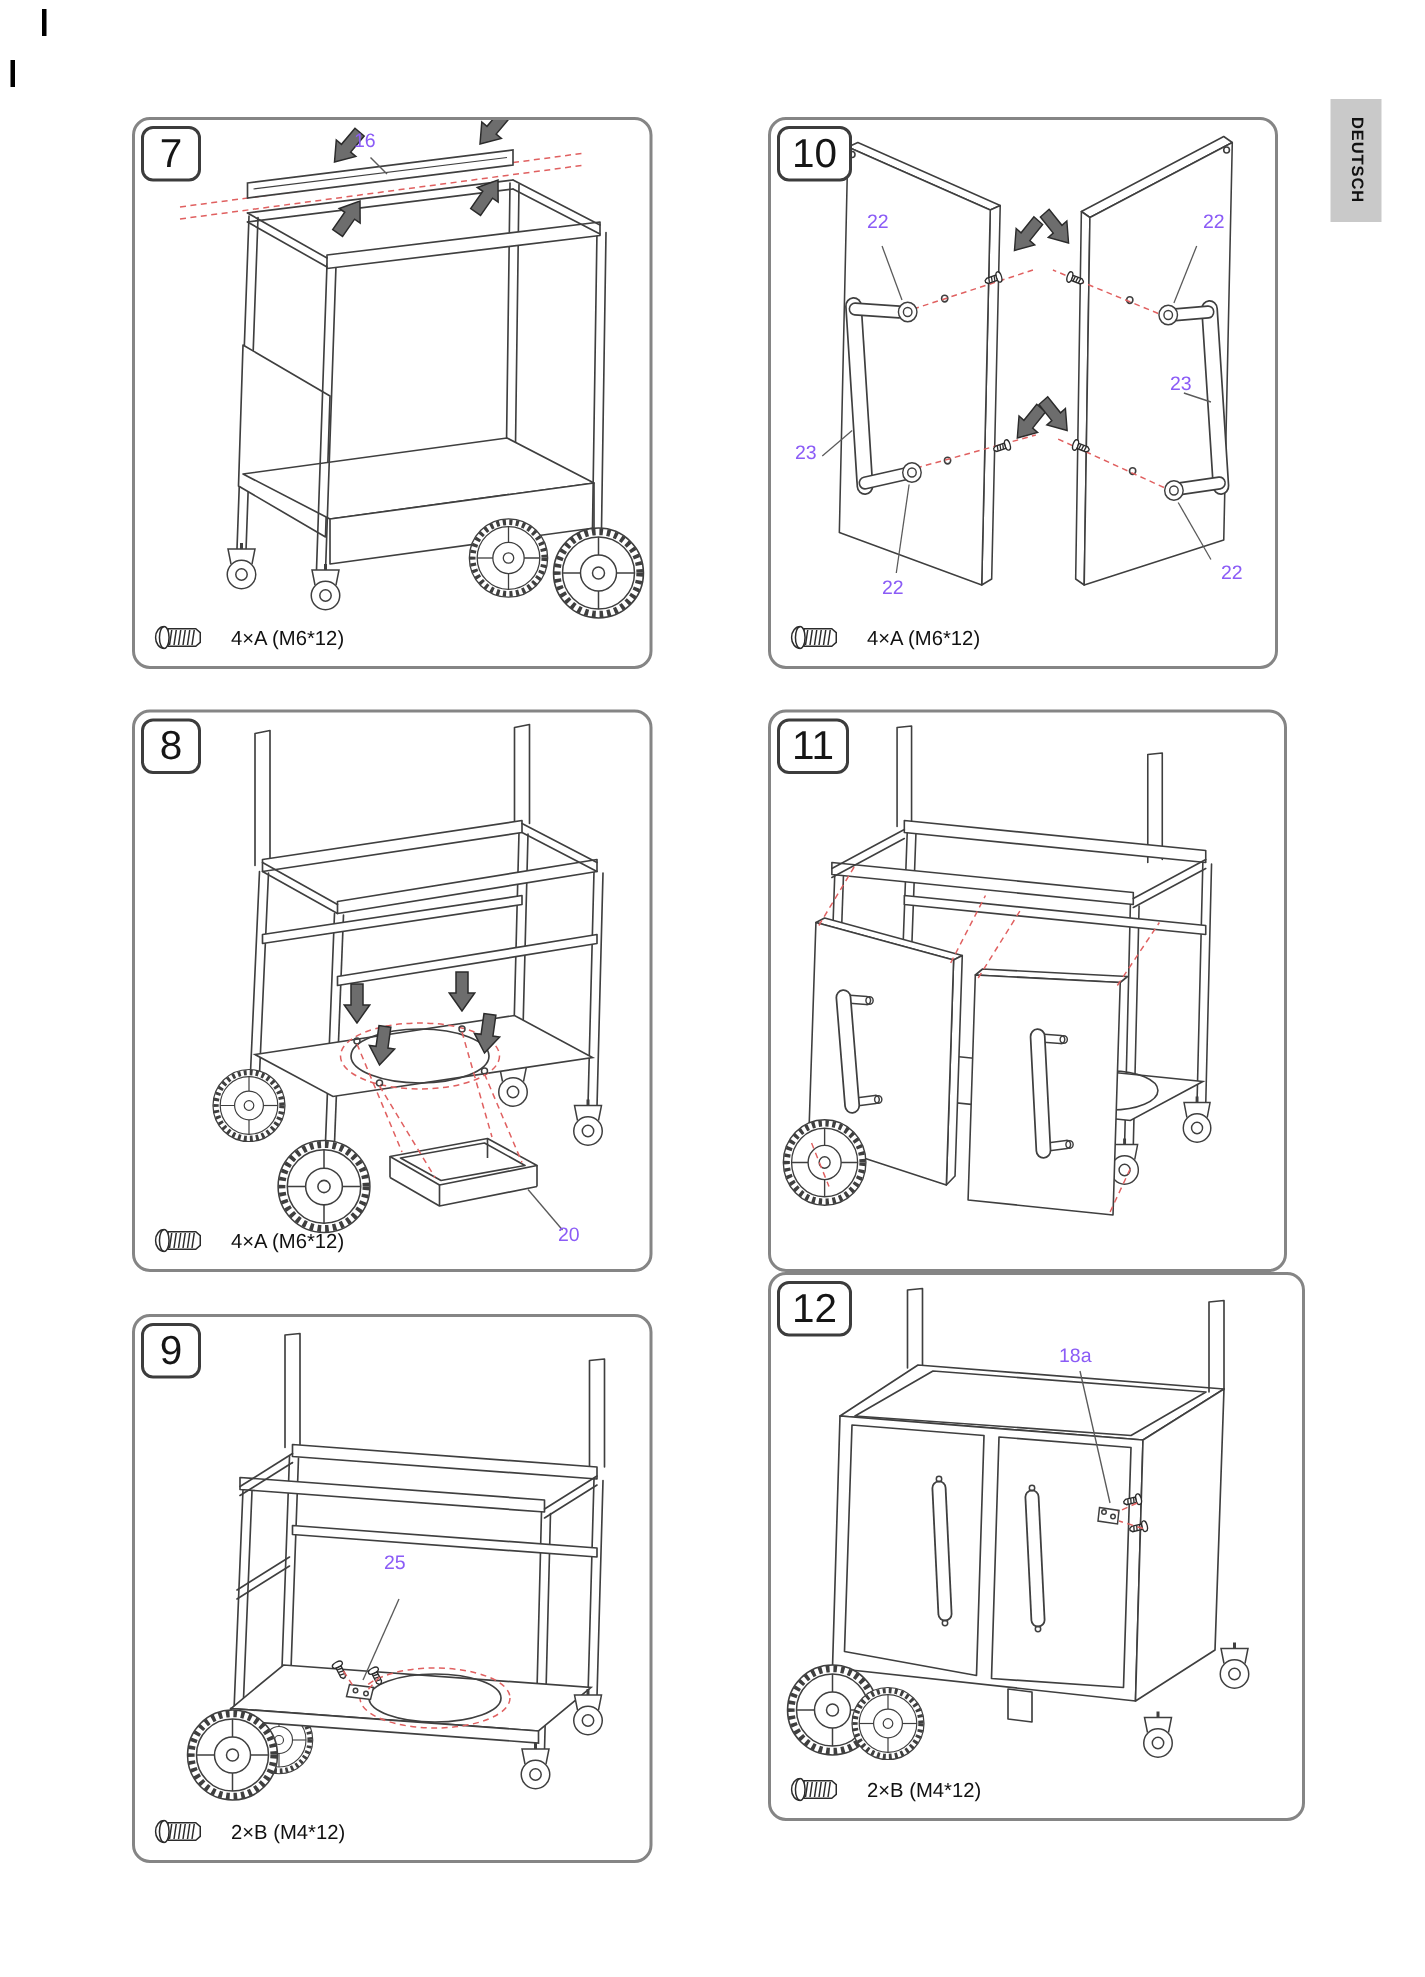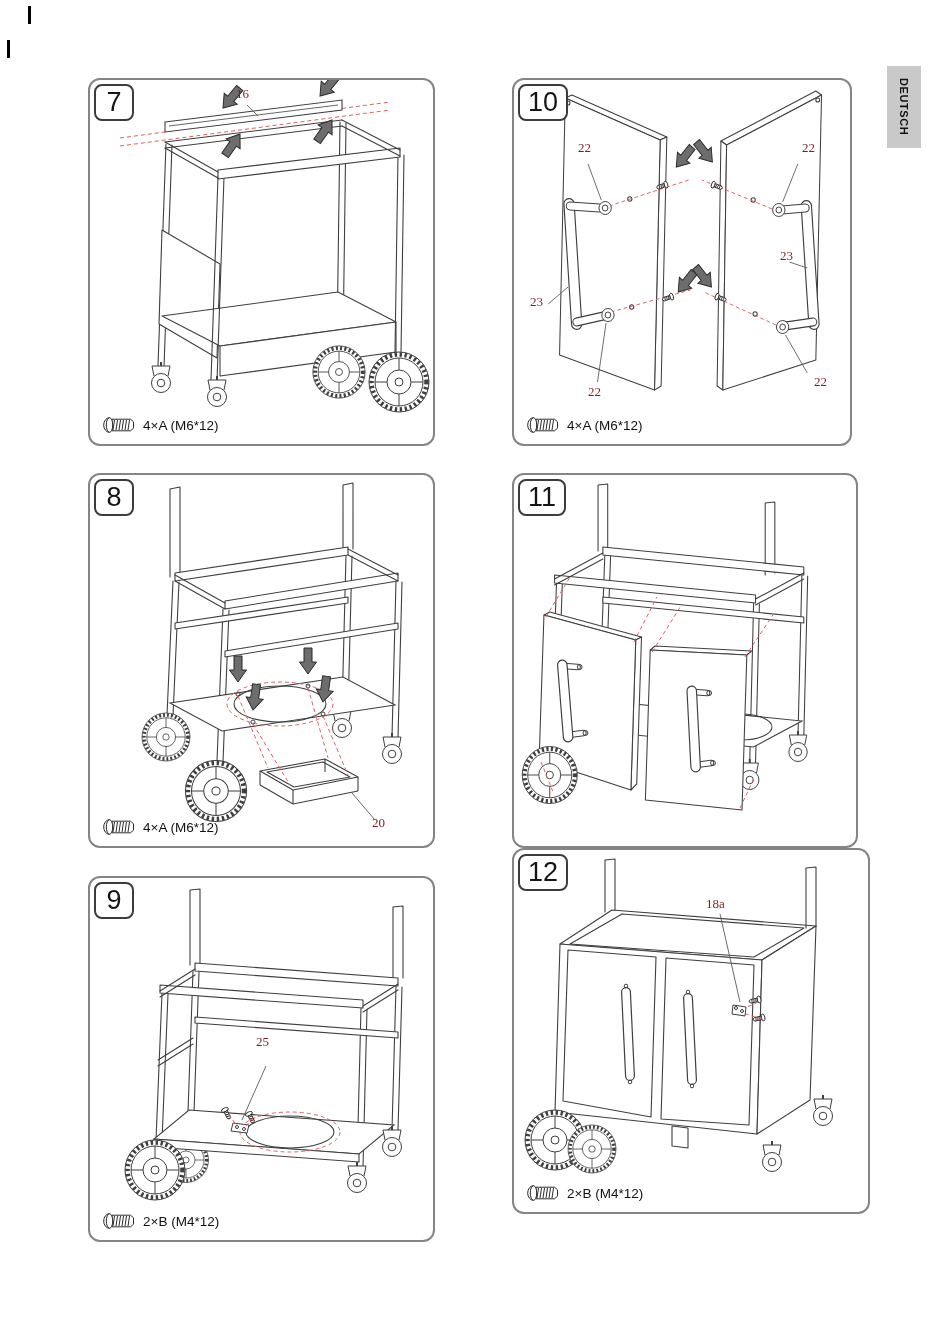--- a/index.html
+++ b/index.html
@@ -22,24 +22,24 @@
     position:absolute; background:#fff; border:2px solid #858585;
     border-radius:12px; overflow:hidden;
   }
   .step-badge {
     position:absolute; top:4px; left:4px; min-width:40px; height:37px;
     border:2.5px solid #3c3c3c; border-radius:8px; background:#fff;
     display:flex; align-items:center; justify-content:center;
     font-size:27px; color:#151515; padding:0 8px; z-index:3;
   }
   .illust { position:absolute; inset:0; width:100%; height:100%; }
-  .callout { position:absolute; font-size:13px; color:#7f1d1d; z-index:2;font-family:Liberation Serif, serif; }
+  .callout { position:absolute; font-size:13px; color:#8b5cf6; z-index:2; }
   .fastener {
     position:absolute; left:13px; bottom:11px; display:flex;
-    align-items:center; gap:7px; font-size:13.5px; color:#111; z-index:2;
+    align-items:center; gap:18px; font-size:13.5px; color:#111; z-index:2;
   }
 </style>
 </head>
 <body>
 
 <svg width="0" height="0" style="position:absolute" aria-hidden="true">
   <defs>
     <g id="big-arrow">
       <polygon points="0,0 -8.5,-12 -4,-12 -4,-26 4,-26 4,-12 8.5,-12" fill="#6d6d6d" stroke="#2b2b2b" stroke-width="1"></polygon>
     </g>

